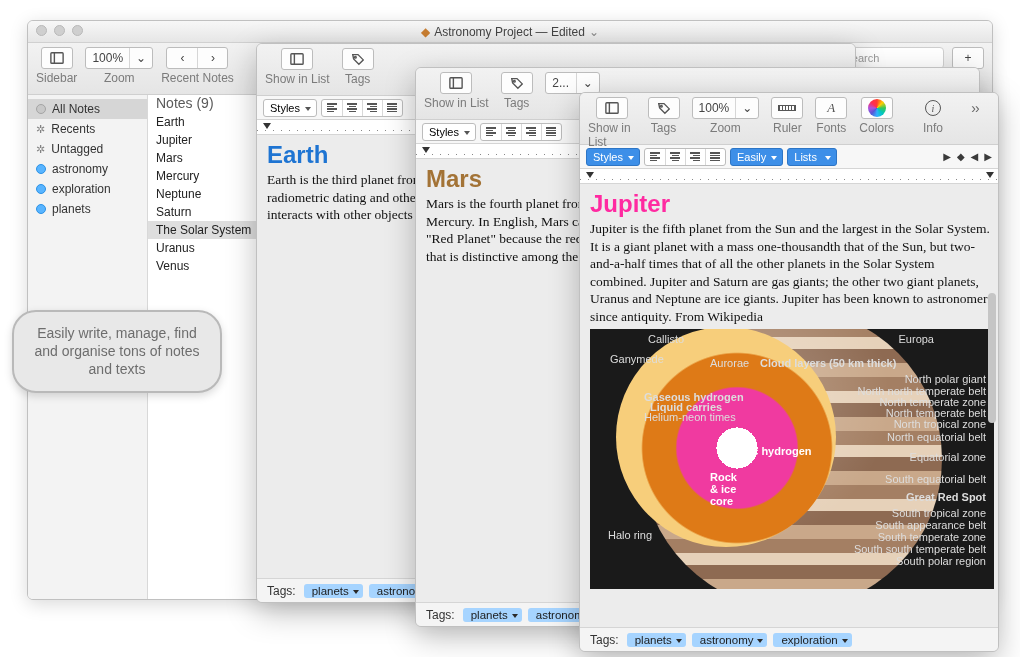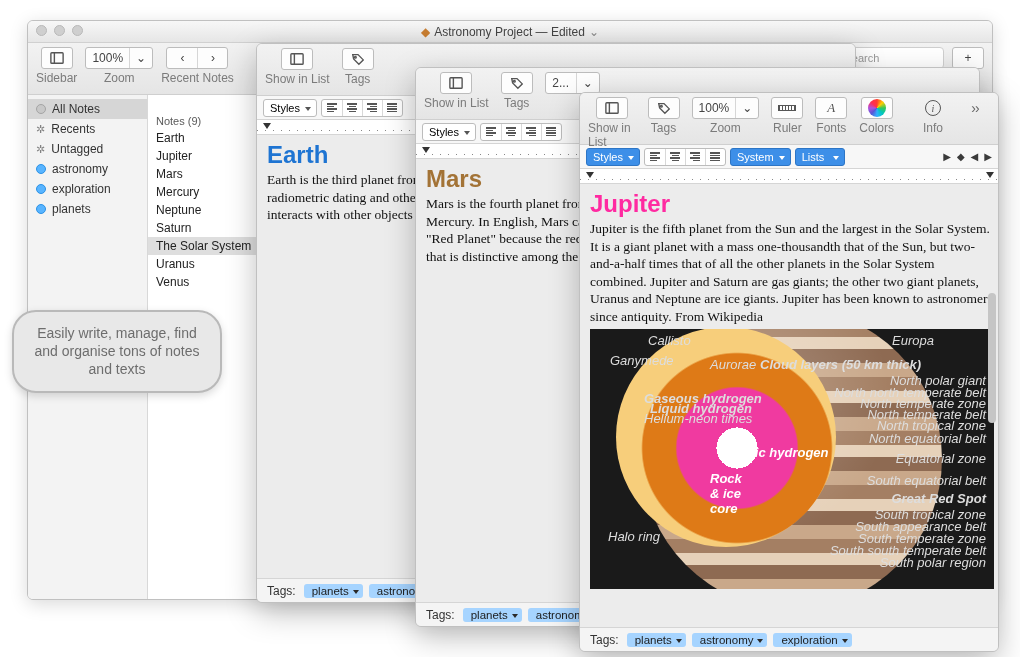--- a/index.html
+++ b/index.html
@@ -26,21 +26,21 @@
 .searchbox::before{content:"";position:absolute;left:6px;top:4px;width:10px;height:10px;border:1.3px solid #9b9b9b;border-radius:50%;}
 .searchbox::after{content:"";position:absolute;left:14px;top:13px;width:5px;height:1.3px;background:#9b9b9b;transform:rotate(45deg);}
 .mainbody{display:flex;height:calc(100% - 74px);background:#fafafa;}
 .sourcelist{width:120px;background:#f3f3f3;border-right:1px solid #d8d8d8;padding-top:4px;font-size:12px;}
 .sl-item{padding:3px 8px;display:flex;align-items:center;gap:6px;color:#333;cursor:default;}
 .sl-item.sel{background:#d6d6d6;}
 .sl-dot{width:10px;height:10px;border-radius:50%;}
 .sl-dot.gray{background:#c8c8c8;border:1px solid #a4a4a4;}
 .sl-dot.blue{background:#58b4ff;border:1px solid #2b92e6;}
 .noteslist{width:130px;background:#fff;border-right:1px solid #d8d8d8;}
-.notes-hdr{font-size:11px;color:#5a5a5a;padding:20px 8px 2px;}
+.notes-hdr{font-size:14px;color:#5a5a5a;padding:0 8px 2px;}
 .nl-item{padding:2px 8px;font-size:12px;color:#222;cursor:default;}
 .nl-item.sel{background:#dedede;}
 .editor{flex:1;background:#fff;display:flex;flex-direction:column;}
 .formatbar{height:24px;border-bottom:1px solid #d5d5d5;display:flex;align-items:center;gap:4px;padding:0 6px;background:#f7f7f7;font-size:11px;}
 .fb-sel{height:18px;font-size:11px;border:1px solid #bcbcbc;border-radius:3px;background:#fff;padding:0 16px 0 6px;display:flex;align-items:center;position:relative;cursor:default;min-width:50px;}
 .fb-sel::after{content:"";position:absolute;right:5px;top:7px;border-left:3px solid transparent;border-right:3px solid transparent;border-top:4px solid #555;}
 .fb-sel.blue{background:#3d8fe8;color:#fff;border-color:#2d75c5;}
 .fb-sel.blue::after{border-top-color:#fff;}
 .fb-btngrp{display:flex;border:1px solid #bcbcbc;border-radius:3px;background:#fff;height:18px;}
 .fb-btn{width:20px;display:flex;align-items:center;justify-content:center;cursor:default;}
@@ -58,21 +58,21 @@
 .photo{margin-top:4px;width:100%;height:calc(100% - 90px);background:#03162c;position:relative;overflow:hidden;}
 .photo .earthglobe{position:absolute;width:380px;height:380px;border-radius:50%;background:radial-gradient(circle at 30% 30%,#9fd6f4 0%,#4a93c8 25%,#2a6aa0 45%,#0e2c5c 70%,#000 100%);right:-90px;top:-40px;}
 .photo.mars .spacemod{position:absolute;left:20px;bottom:-10px;width:280px;height:220px;}
 .photo.jupiter{background:#1a1a1a;}
 .jupiter-diagram{position:absolute;inset:0;}
 .jupiter-globe{position:absolute;left:50%;top:50%;width:300px;height:300px;transform:translate(-50%,-50%);border-radius:50%;background:
  radial-gradient(circle at 35% 30%,rgba(255,255,255,.25),transparent 50%),
  repeating-linear-gradient(#c9a88a 0,#c9a88a 14px,#a47f63 14px,#a47f63 28px,#e6d1b9 28px,#e6d1b9 40px,#8e6a52 40px,#8e6a52 54px);
  overflow:hidden;}
 .jupiter-cut{position:absolute;left:50%;top:50%;width:220px;height:220px;transform:translate(-80%,-60%);border-radius:50%;background:radial-gradient(circle at 55% 55%,#fff 0,#fff 12%,#f03aa0 12%,#f03aa0 35%,#de7a17 36%,#de7a17 55%,#f7ce7b 56%,#f7ce7b 75%,transparent 76%);}
-.jlabel{position:absolute;font-size:13px;color:#ddd;white-space:nowrap;font-style:italic;}
+.jlabel{position:absolute;font-size:11px;color:#ddd;white-space:nowrap;}
 .tagbar{height:24px;background:#f4f4f4;border-top:1px solid #d5d5d5;display:flex;align-items:center;gap:6px;padding:0 10px;font-size:12px;}
 .tagbar .lbl{color:#333;font-size:12px;margin-right:2px;}
 .tagchip{background:#a6d4ff;border-radius:3px;padding:1px 14px 1px 8px;font-size:11.5px;color:#1b1b1b;position:relative;cursor:default;}
 .tagchip::after{content:"";position:absolute;right:4px;top:6px;border-left:3px solid transparent;border-right:3px solid transparent;border-top:4px solid #2a2a2a;}
 .secondtoolbar{height:52px;display:flex;align-items:flex-start;padding:4px 8px 0;gap:12px;background:linear-gradient(#f2f2f2,#e5e5e5);border-bottom:1px solid #cfcfcf;}
 .callout{position:absolute;left:12px;top:310px;width:210px;background:#e8e8e8;border:2px solid #b9b9b9;border-radius:24px;padding:12px 16px;font-size:14px;color:#6d6d6d;text-align:center;line-height:1.3;box-shadow:0 3px 8px rgba(0,0,0,.15);}
 .more-icon{font-size:14px;color:#666;letter-spacing:-1px;}
 .infobtn{width:16px;height:16px;border:1.5px solid #555;border-radius:50%;display:flex;align-items:center;justify-content:center;font-size:10px;font-style:italic;font-family:Georgia,serif;color:#555;}
 .fontsbtn{font-size:13px;color:#555;font-style:italic;font-family:Georgia,serif;}
 .colorwheel{width:18px;height:18px;border-radius:50%;background:conic-gradient(#ff3b30,#ffcc00,#34c759,#00c7be,#30b0ff,#5856d6,#af52de,#ff2d55,#ff3b30);}
@@ -483,21 +483,21 @@
         </div>
       <div class="fb-btn">
           <div class="aln">
             <span></span>
             <span></span>
             <span></span>
             <span></span>
           </div>
         </div>
     </div>
-    <div class="fb-sel blue">System</div>
+    <div class="fb-sel blue">Easily</div>
     <div class="fb-sel blue">Lists</div>
     <div class="spacer"></div>
     <div class="navarrows">
         <span>▶</span>
         <span>◆</span>
         <span>◀</span>
         <span>▶</span>
       </div>
   </div>
   <div class="ruler">
@@ -510,21 +510,21 @@
     <div class="photo jupiter" style="height:260px;">
       <div class="jupiter-diagram">
         <div class="jupiter-globe"></div>
         <div class="jupiter-cut"></div>
         <div class="jlabel" style="left:58px;top:4px;">Callisto</div>
         <div class="jlabel" style="left:20px;top:24px;">Ganymede</div>
         <div class="jlabel" style="right:60px;top:4px;">Europa</div>
         <div class="jlabel" style="left:120px;top:28px;">Aurorae</div>
         <div class="jlabel" style="left:170px;top:28px;font-weight:bold;">Cloud layers (50 km thick)</div>
         <div class="jlabel" style="left:54px;top:62px;text-align:right;font-weight:bold;">Gaseous hydrogen</div>
-        <div class="jlabel" style="left:60px;top:72px;text-align:right;font-weight:bold;">Liquid hydrogen</div>
+        <div class="jlabel" style="left:60px;top:72px;text-align:right;font-weight:bold;">Liquid carries</div>
         <div class="jlabel" style="left:54px;top:82px;text-align:right;">Helium-neon times</div>
         <div class="jlabel" style="left:128px;top:116px;font-weight:bold;color:#fff;">Metallic hydrogen</div>
         <div class="jlabel" style="left:120px;top:142px;font-weight:bold;color:#fff;width:32px;white-space:normal;">Rock &amp; ice core</div>
         <div class="jlabel" style="left:18px;top:200px;">Halo ring</div>
         <div class="jlabel" style="right:8px;top:44px;">North polar giant</div>
         <div class="jlabel" style="right:8px;top:56px;">North north temperate belt</div>
         <div class="jlabel" style="right:8px;top:67px;">North temperate zone</div>
         <div class="jlabel" style="right:8px;top:78px;">North temperate belt</div>
         <div class="jlabel" style="right:8px;top:89px;">North tropical zone</div>
         <div class="jlabel" style="right:8px;top:102px;">North equatorial belt</div>

